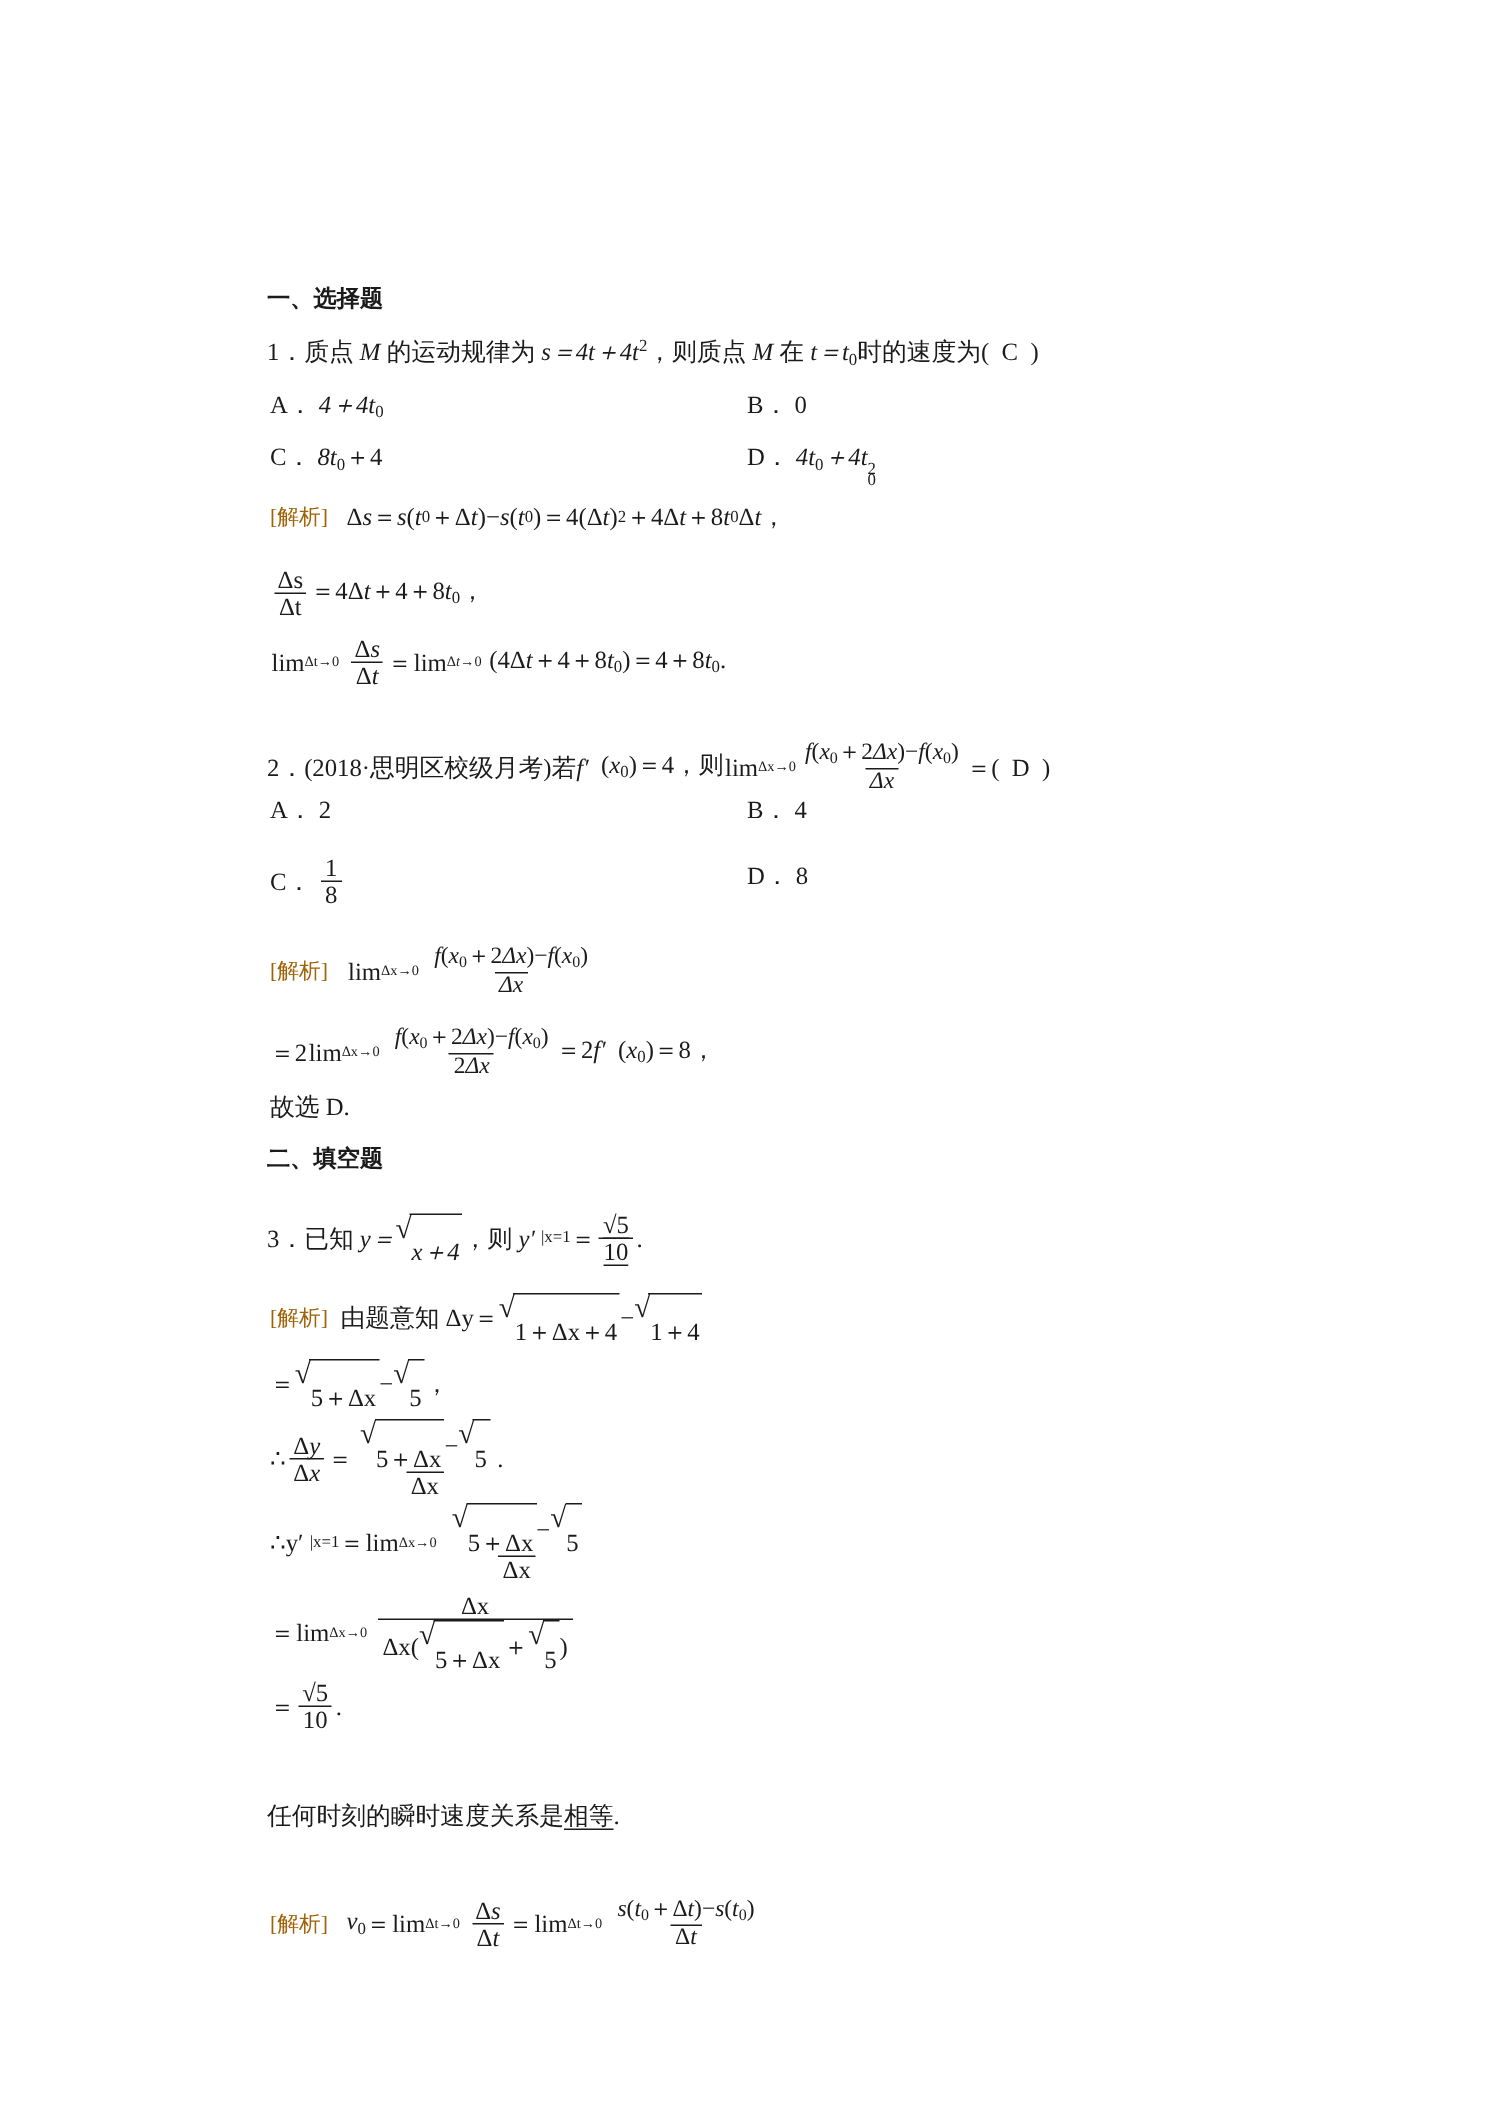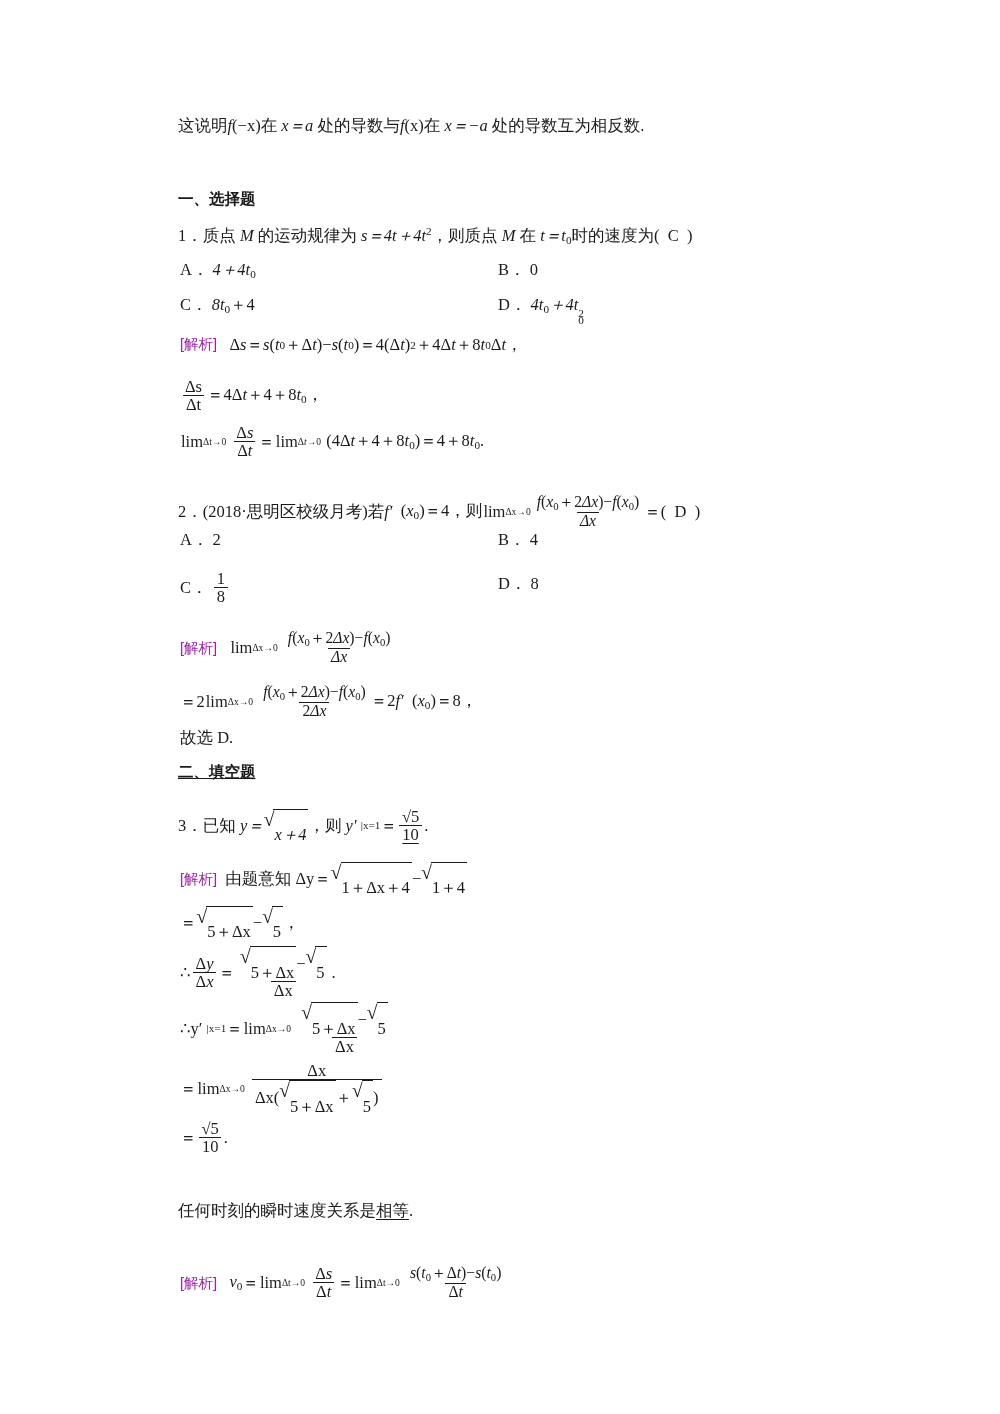--- a/index.html
+++ b/index.html
@@ -39,22 +39,22 @@
   .center-head {
     position: absolute;
     width: 706px;
     text-align: center;
     font-weight: bold;
     font-family: "DejaVu Sans", "Liberation Sans", sans-serif;
     font-size: 16.5px;
     letter-spacing: 1px;
   }
   .tag {
-    color: #a21caf;
-    font-family: Liberation Sans, sans-serif;
+    color: #a16207;
+    font-family: Liberation Serif, serif;
     font-size: 14.5px;
     font-weight: normal;
   }
   i.v { font-style: italic; }
   .subn { font-size: 0.68em; vertical-align: -0.28em; font-style: normal;}
   .sup { font-size: 0.68em; vertical-align: 0.55em; font-style: normal;}
 
   
   .mrow { display: inline-flex; align-items: center; vertical-align: middle; }
   .frac {
@@ -93,23 +93,20 @@
     padding: 17px 2px 0 1px;
   }
 
   .ans-blank { text-decoration: underline; text-underline-offset: 3px; }
 </style>
 </head>
 <body>
 
 <div class="page">
 
-  <div class="line" style="top:118px; left:0;">
-    <span>这说明</span><i class="v">f</i><span>(−x)</span><span>在</span>&nbsp;<i class="v">x＝a</i>&nbsp;<span>处的导数与</span><i class="v">f</i><span>(x)</span><span>在</span>&nbsp;<i class="v">x＝−a</i>&nbsp;<span>处的导数互为相反数.</span>
-  </div>
 
 
   <div class="line sec-head" style="top:192px; left:0;">一、选择题</div>
 
   <div class="line" style="top:226px; left:0;">
     <span>1．</span><span>质点</span>&nbsp;<i class="v">M</i>&nbsp;<span>的运动规律为</span>&nbsp;<i class="v">s＝4t＋4t</i><span class="sup">2</span><span>，则质点</span>&nbsp;<i class="v">M</i>&nbsp;<span>在</span>&nbsp;<i class="v">t＝t</i><span class="subn">0</span><span>时的速度为(</span>&nbsp;&nbsp;<span>C</span>&nbsp;&nbsp;<span>)</span>
   </div>
 
   <div class="line" style="top:262px; left:2px;">
     <span>A．</span>&nbsp;<i class="v">4＋4t</i><span class="subn">0</span>
@@ -222,21 +219,21 @@
       <span class="frac small">
         <span class="num"><i class="v">f</i>(<i class="v">x</i><span class="subn">0</span>＋2<i class="v">Δx</i>)−<i class="v">f</i>(<i class="v">x</i><span class="subn">0</span>)</span>
         <span class="den">2<i class="v">Δx</i></span>
       </span>
       <span>＝2<i class="v">f′</i>&nbsp;&nbsp;(<i class="v">x</i><span class="subn">0</span>)＝8，</span>
     </span>
   </div>
 
   <div class="line" style="top:730px; left:2px;">故选 D.</div>
 
-  <div class="line sec-head" style="top:765px; left:0;text-decoration:underline;">二、填空题</div>
+  <div class="line sec-head" style="top:765px; left:0;">二、填空题</div>
 
   <div class="line" style="top:808px; left:0;">
     <span class="mrow">
       <span>3．</span><span>已知</span>&nbsp;<i class="v">y＝</i>
       <span class="sqrt">
           <span class="sign">√</span>
           <span class="rad"><i class="v">x＋4</i></span>
         </span>
       <span>，则</span>&nbsp;<i class="v">y′</i>&nbsp;<span class="subn">|x=1</span><span>＝</span>
       <span class="frac ans-blank">

